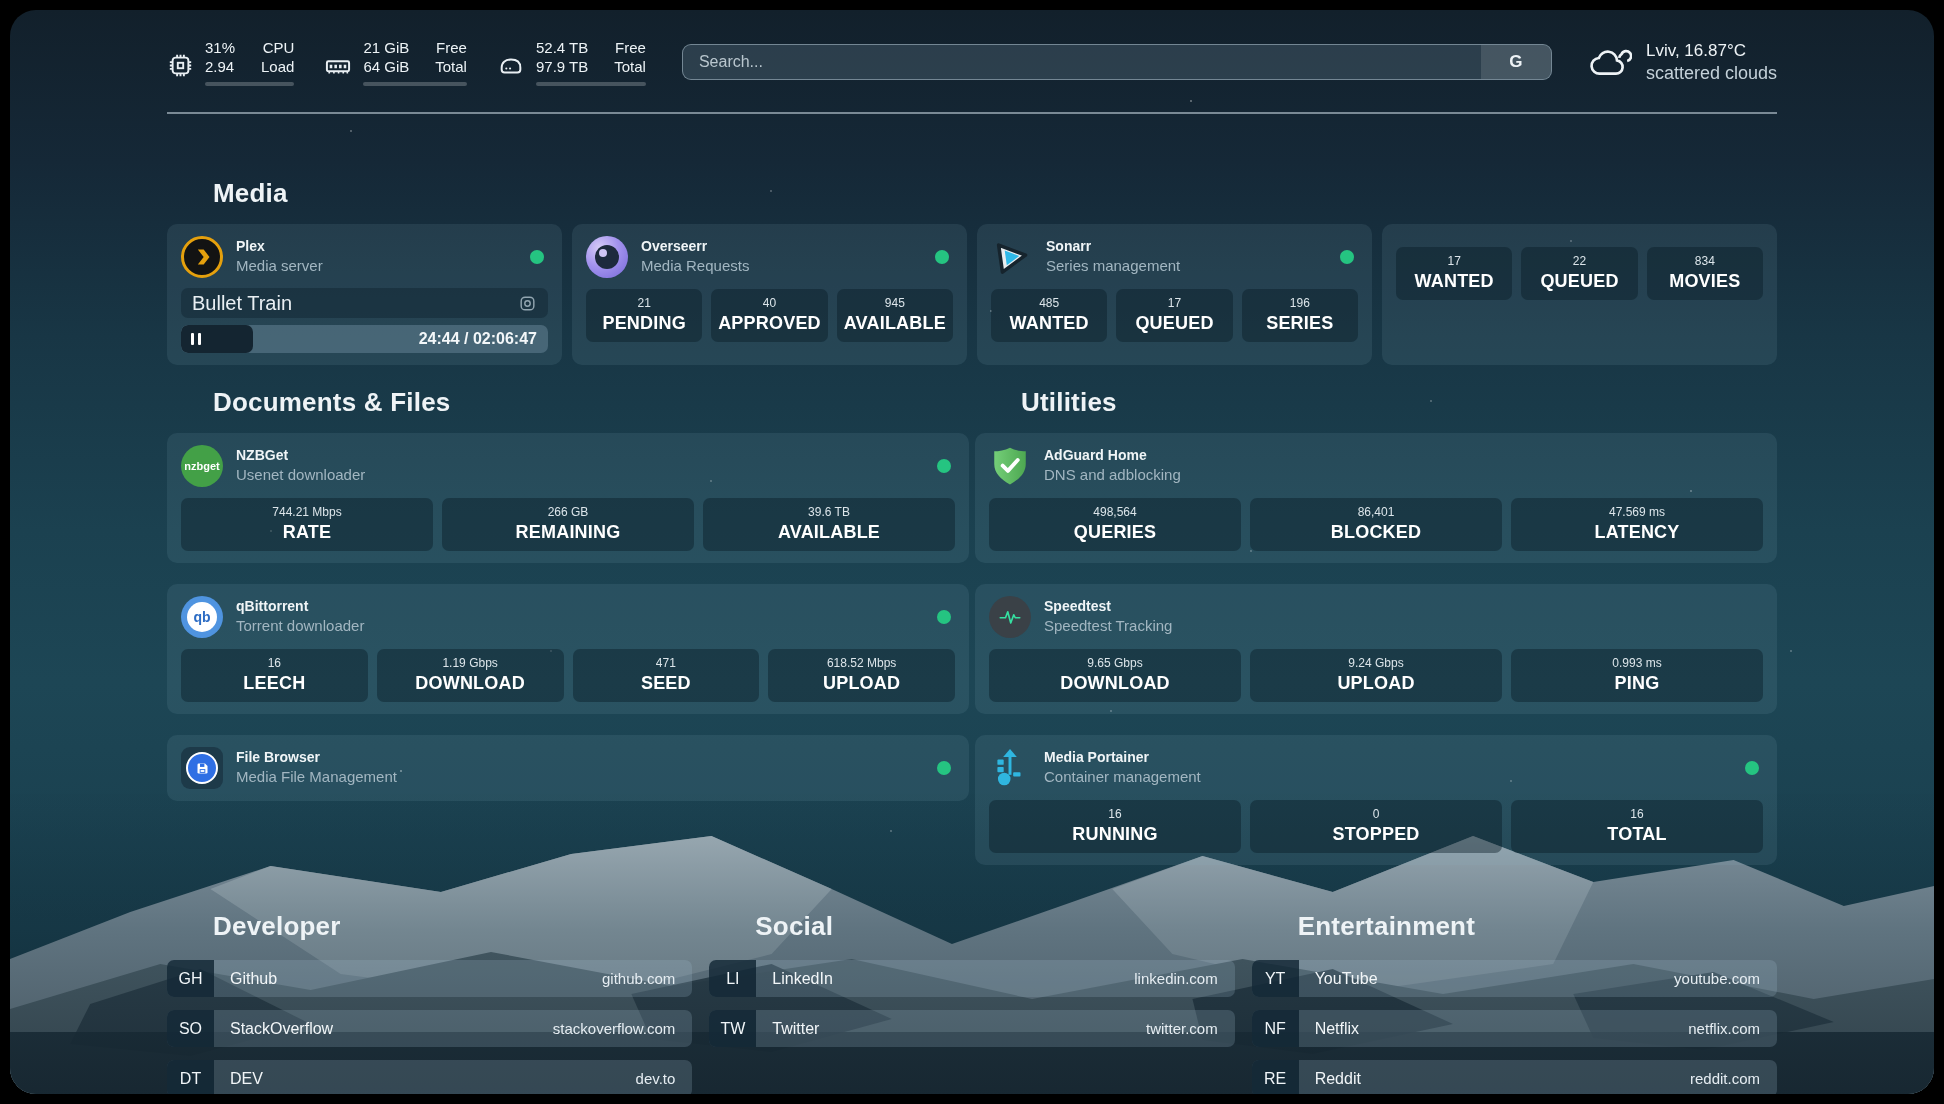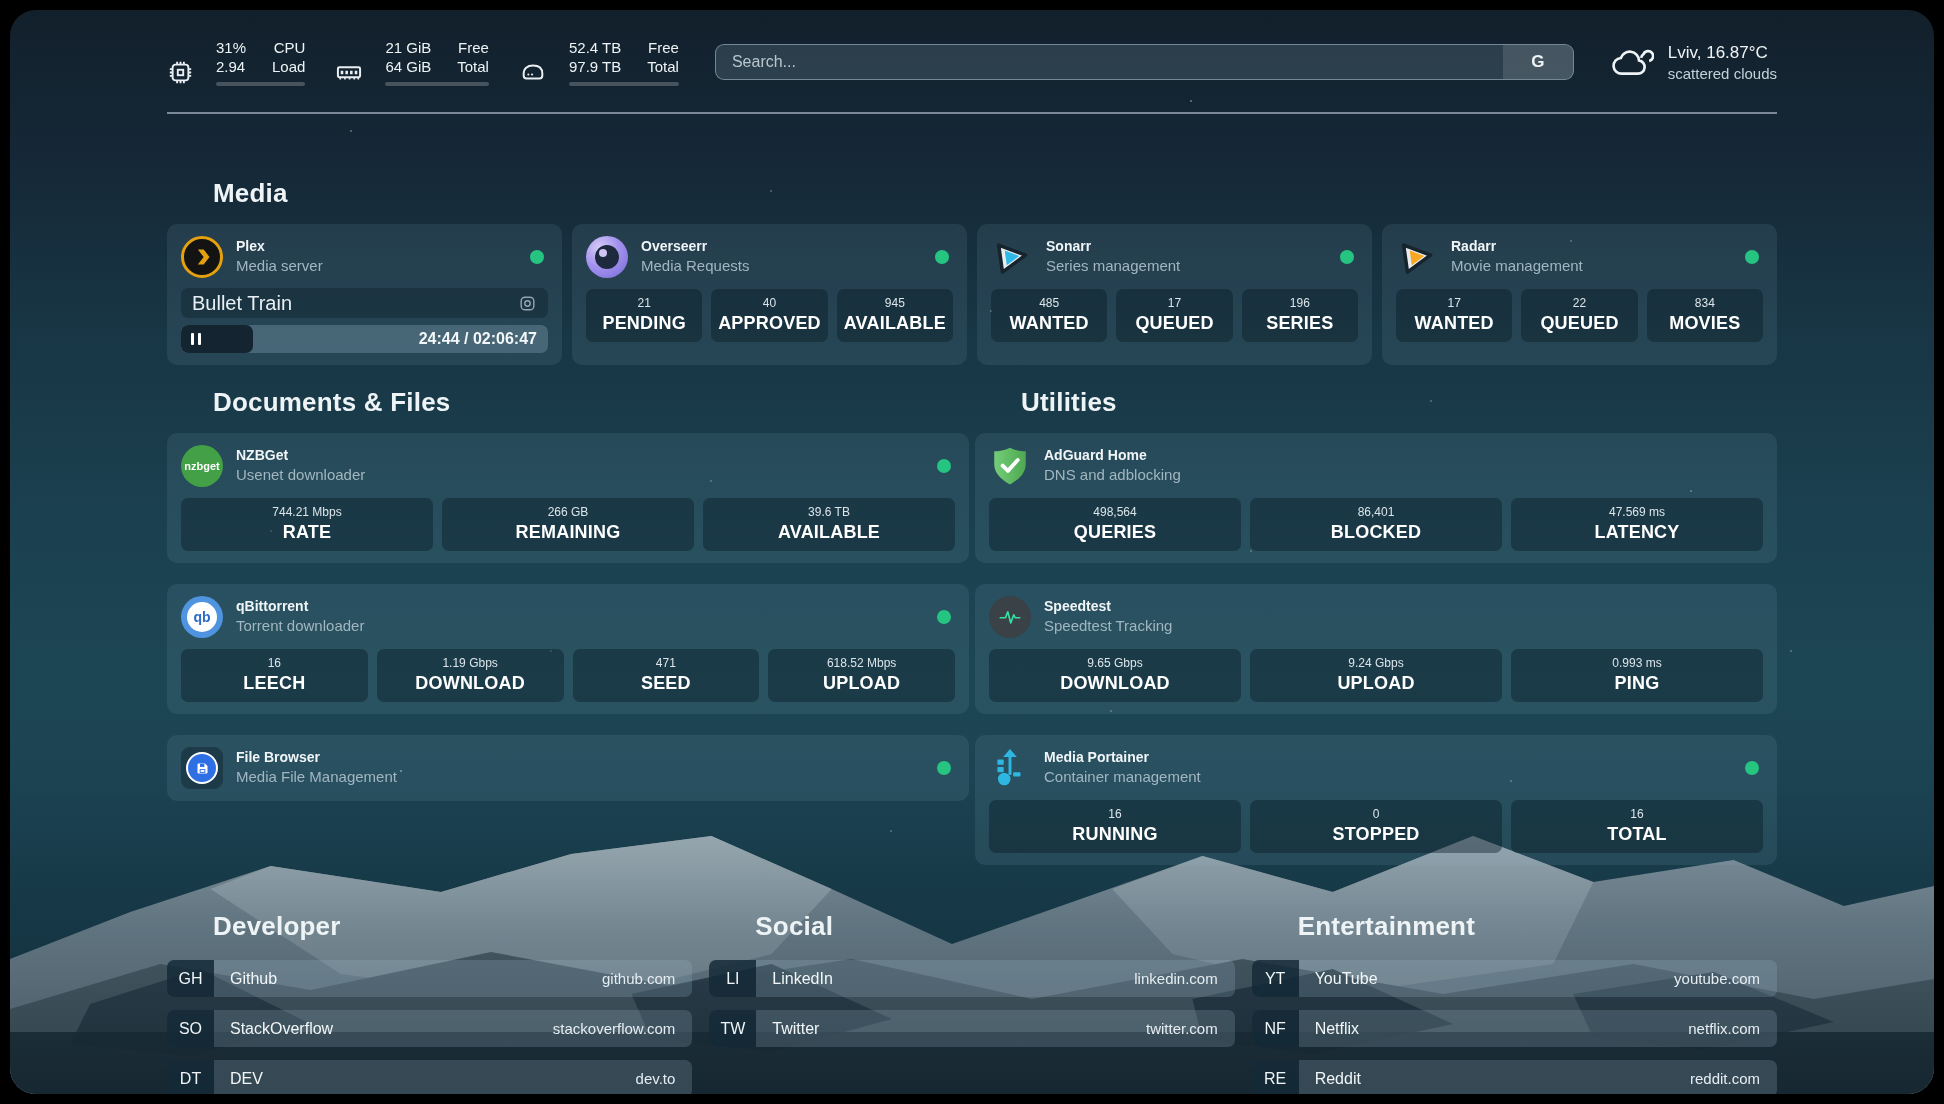--- a/index.html
+++ b/index.html
@@ -17,36 +17,36 @@
       1560px 230px 0 rgba(255,255,255,.3), 420px 330px 0 rgba(255,255,255,.3), 980px 300px 0 rgba(255,255,255,.35),
       1420px 390px 0 rgba(255,255,255,.3), 260px 520px 0 rgba(255,255,255,.35), 700px 470px 0 rgba(255,255,255,.3),
       1240px 540px 0 rgba(255,255,255,.3), 1680px 480px 0 rgba(255,255,255,.35), 540px 640px 0 rgba(255,255,255,.3),
       1100px 700px 0 rgba(255,255,255,.3), 1780px 640px 0 rgba(255,255,255,.3), 390px 760px 0 rgba(255,255,255,.45),
       880px 820px 0 rgba(255,255,255,.3), 1500px 770px 0 rgba(255,255,255,.3), 200px 240px 0 rgba(255,255,255,.3); }
   .content { position:relative; width:1610px; margin:0 auto; padding-top:24px; z-index:2; }
 
   
   .topbar { display:flex; align-items:center; height:56px; }
   .monitors { display:flex; gap:30px; }
-  .mon { display:flex; gap:22px; align-items:flex-end; }
+  .mon { display:flex; gap:11px; align-items:center; }
   .mon svg { margin-top:7px; }
   .mon-grid { display:grid; grid-template-columns:auto auto; column-gap:26px; font-size:15px; line-height:19px; color:#edf3f6; }
   .mon-grid .lbl { text-align:right; }
   .mon-bar { grid-column:1 / 3; margin-top:6px; height:4px; border-radius:2px; background:rgba(255,255,255,0.22); overflow:hidden; }
   .mon-fill { height:100%; border-radius:2px; background:#b9c9d3; }
   .search { flex:1; margin:0 36px; height:36px; display:flex; align-items:center;
     background:rgba(104,130,145,0.30); border:1px solid rgba(175,195,208,0.55); border-radius:9px; overflow:hidden; }
   .search input { flex:1; background:transparent; border:none; outline:none; padding:0 16px; font-size:16px;
     color:#e4ecf1; font-family:"Liberation Sans", sans-serif; }
   .search input::placeholder { color:#b9c6ce; }
   .search-g { width:70px; align-self:stretch; display:flex; align-items:center; justify-content:center;
     background:rgba(255,255,255,0.12); color:#eef3f6; font-size:17px; font-weight:700; cursor:pointer; }
   .weather { display:flex; gap:14px; align-items:center; }
   .weather-main { font-size:17px; color:#eef3f6; }
-  .weather-sub { font-size:15px; color:#c4d1d9; margin-top:2px; }
+  .weather-sub { font-size:18px; color:#c4d1d9; margin-top:2px; }
   .divider { margin-top:22px; border-bottom:2px solid rgba(205,220,230,0.55); }
 
   
   .sec-title { font-size:26px; font-weight:700; color:#eef3f6; letter-spacing:.2px;margin-left:46px; }
   .media-title { margin-top:64px; margin-bottom:15px; }
   .media-row { display:grid; grid-template-columns:repeat(4,1fr); gap:10px; }
   .cols-title-row { display:flex; gap:6px; margin-top:22px; margin-bottom:15px; }
   .cols-title-row .sec-title { flex:1; }
   .cols { display:flex; gap:6px; align-items:flex-start; }
   .col { flex:1; display:flex; flex-direction:column; gap:21px; }
@@ -263,33 +263,20 @@
               <div class="stat-l">QUEUED</div>
             </div>
           <div class="stat">
               <div class="stat-v">196</div>
               <div class="stat-l">SERIES</div>
             </div>
         </div>
       </div>
 
       <div class="card">
-        <div class="svc-head">
-          <div class="svc-icon">
-            <svg width="42" height="42" viewBox="0 0 40 40">
-              <polygon points="9,7 33,20 9,33" fill="#e9edef" stroke="#16242d" stroke-width="3.4" stroke-linejoin="round" transform="rotate(-8 20 20)"></polygon>
-              <polygon points="14,13 27,20 14,27" fill="#f7a823" transform="rotate(-8 20 20)"></polygon>
-            </svg>
-          </div>
-          <div class="svc-names">
-            <div class="svc-title">Radarr</div>
-            <div class="svc-desc">Movie management</div>
-          </div>
-          <div class="dot"></div>
-        </div>
         <div class="stats">
           <div class="stat">
               <div class="stat-v">17</div>
               <div class="stat-l">WANTED</div>
             </div>
           <div class="stat">
               <div class="stat-v">22</div>
               <div class="stat-l">QUEUED</div>
             </div>
           <div class="stat">

